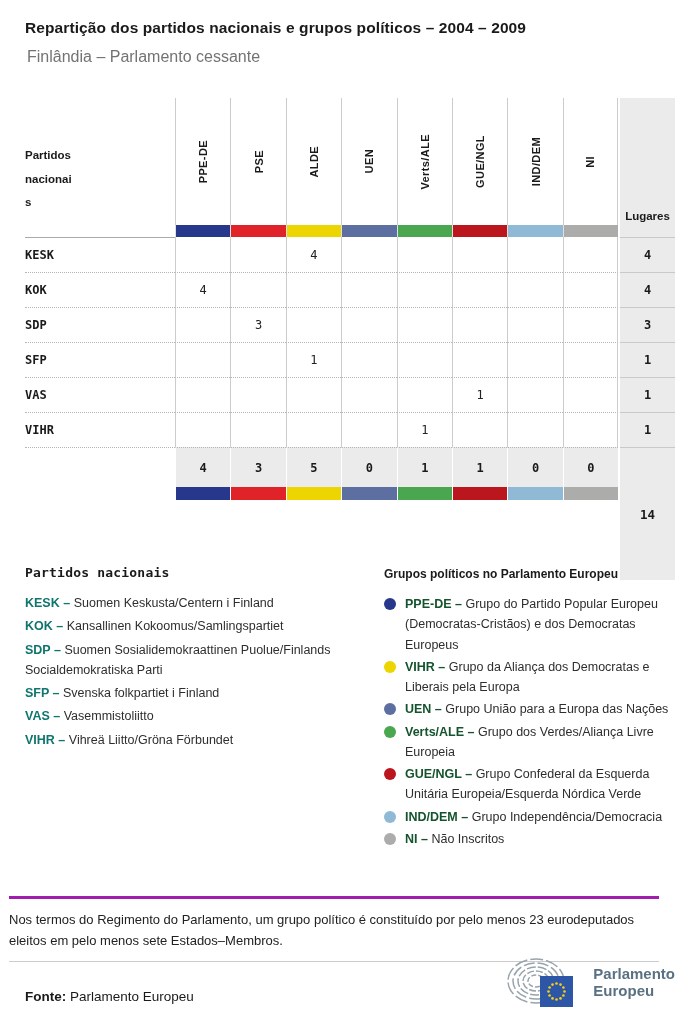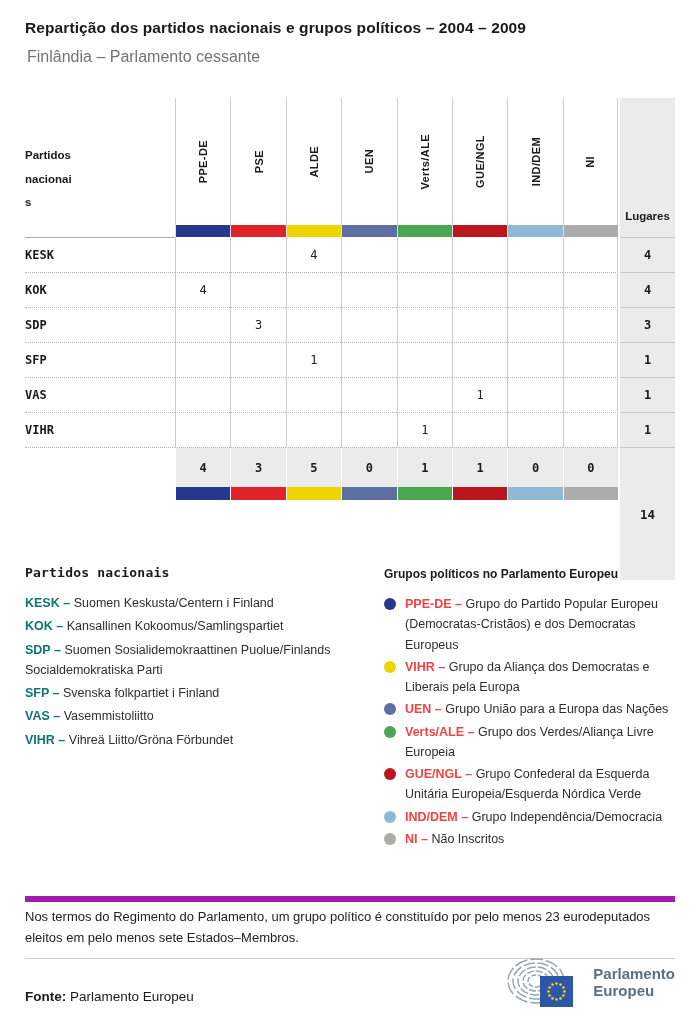--- a/index.html
+++ b/index.html
@@ -50,25 +50,25 @@
   #legend-national h3 { font-family:"DejaVu Sans Mono", monospace; font-size:13px;
     font-weight:bold; margin-bottom:13px; letter-spacing:.2px; }
   .nat-item { font-size:12.5px; line-height:1.62; margin-bottom:3px; color:#2e2e2e; }
   .nat-item b { color:#0f766e; }
 
   #legend-groups { top:567px; left:384px; width:293px; }
   #legend-groups h3 { font-size:12px; font-weight:bold; margin-bottom:13px; }
   .grp-item { display:flex; align-items:flex-start; margin-bottom:2px; }
   .grp-dot { width:12px; height:12px; border-radius:50%; flex:0 0 12px; margin:4px 9px 0 0; }
   .grp-text { font-size:12.5px; line-height:1.62; color:#2e2e2e; }
-  .grp-text b { color:#ef4444; }
-
-  
-  #note { top:896px; left:25px; width:650px; border-top:6px solid #a21caf; border-bottom:1px solid #ccc;
-    padding:4px 0 10px 0; font-size:13px; line-height:1.62; color:#222; }
+  .grp-text b { color:#14532d; }
+
+  
+  #note { top:896px; left:9px; width:650px; border-top:3px solid #a21caf; border-bottom:1px solid #ccc;
+    padding:10px 0 10px 0; font-size:13px; line-height:1.62; color:#222; }
   #footer { top:952px; left:25px; width:650px; height:62px; }
   #source { position:absolute; left:0; bottom:10px; font-size:13.5px; }
   #source b { font-weight:bold; }
   #logo { position:absolute; right:0; top:2px; display:flex; align-items:center; }
   #logo-text { margin-left:8px; font-size:15px; font-weight:bold; color:#5a7183; line-height:1.15; }
 </style>
 </head>
 <body>
 
 <div class="abs" id="title">Repartição dos partidos nacionais e grupos políticos – 2004 – 2009</div>

